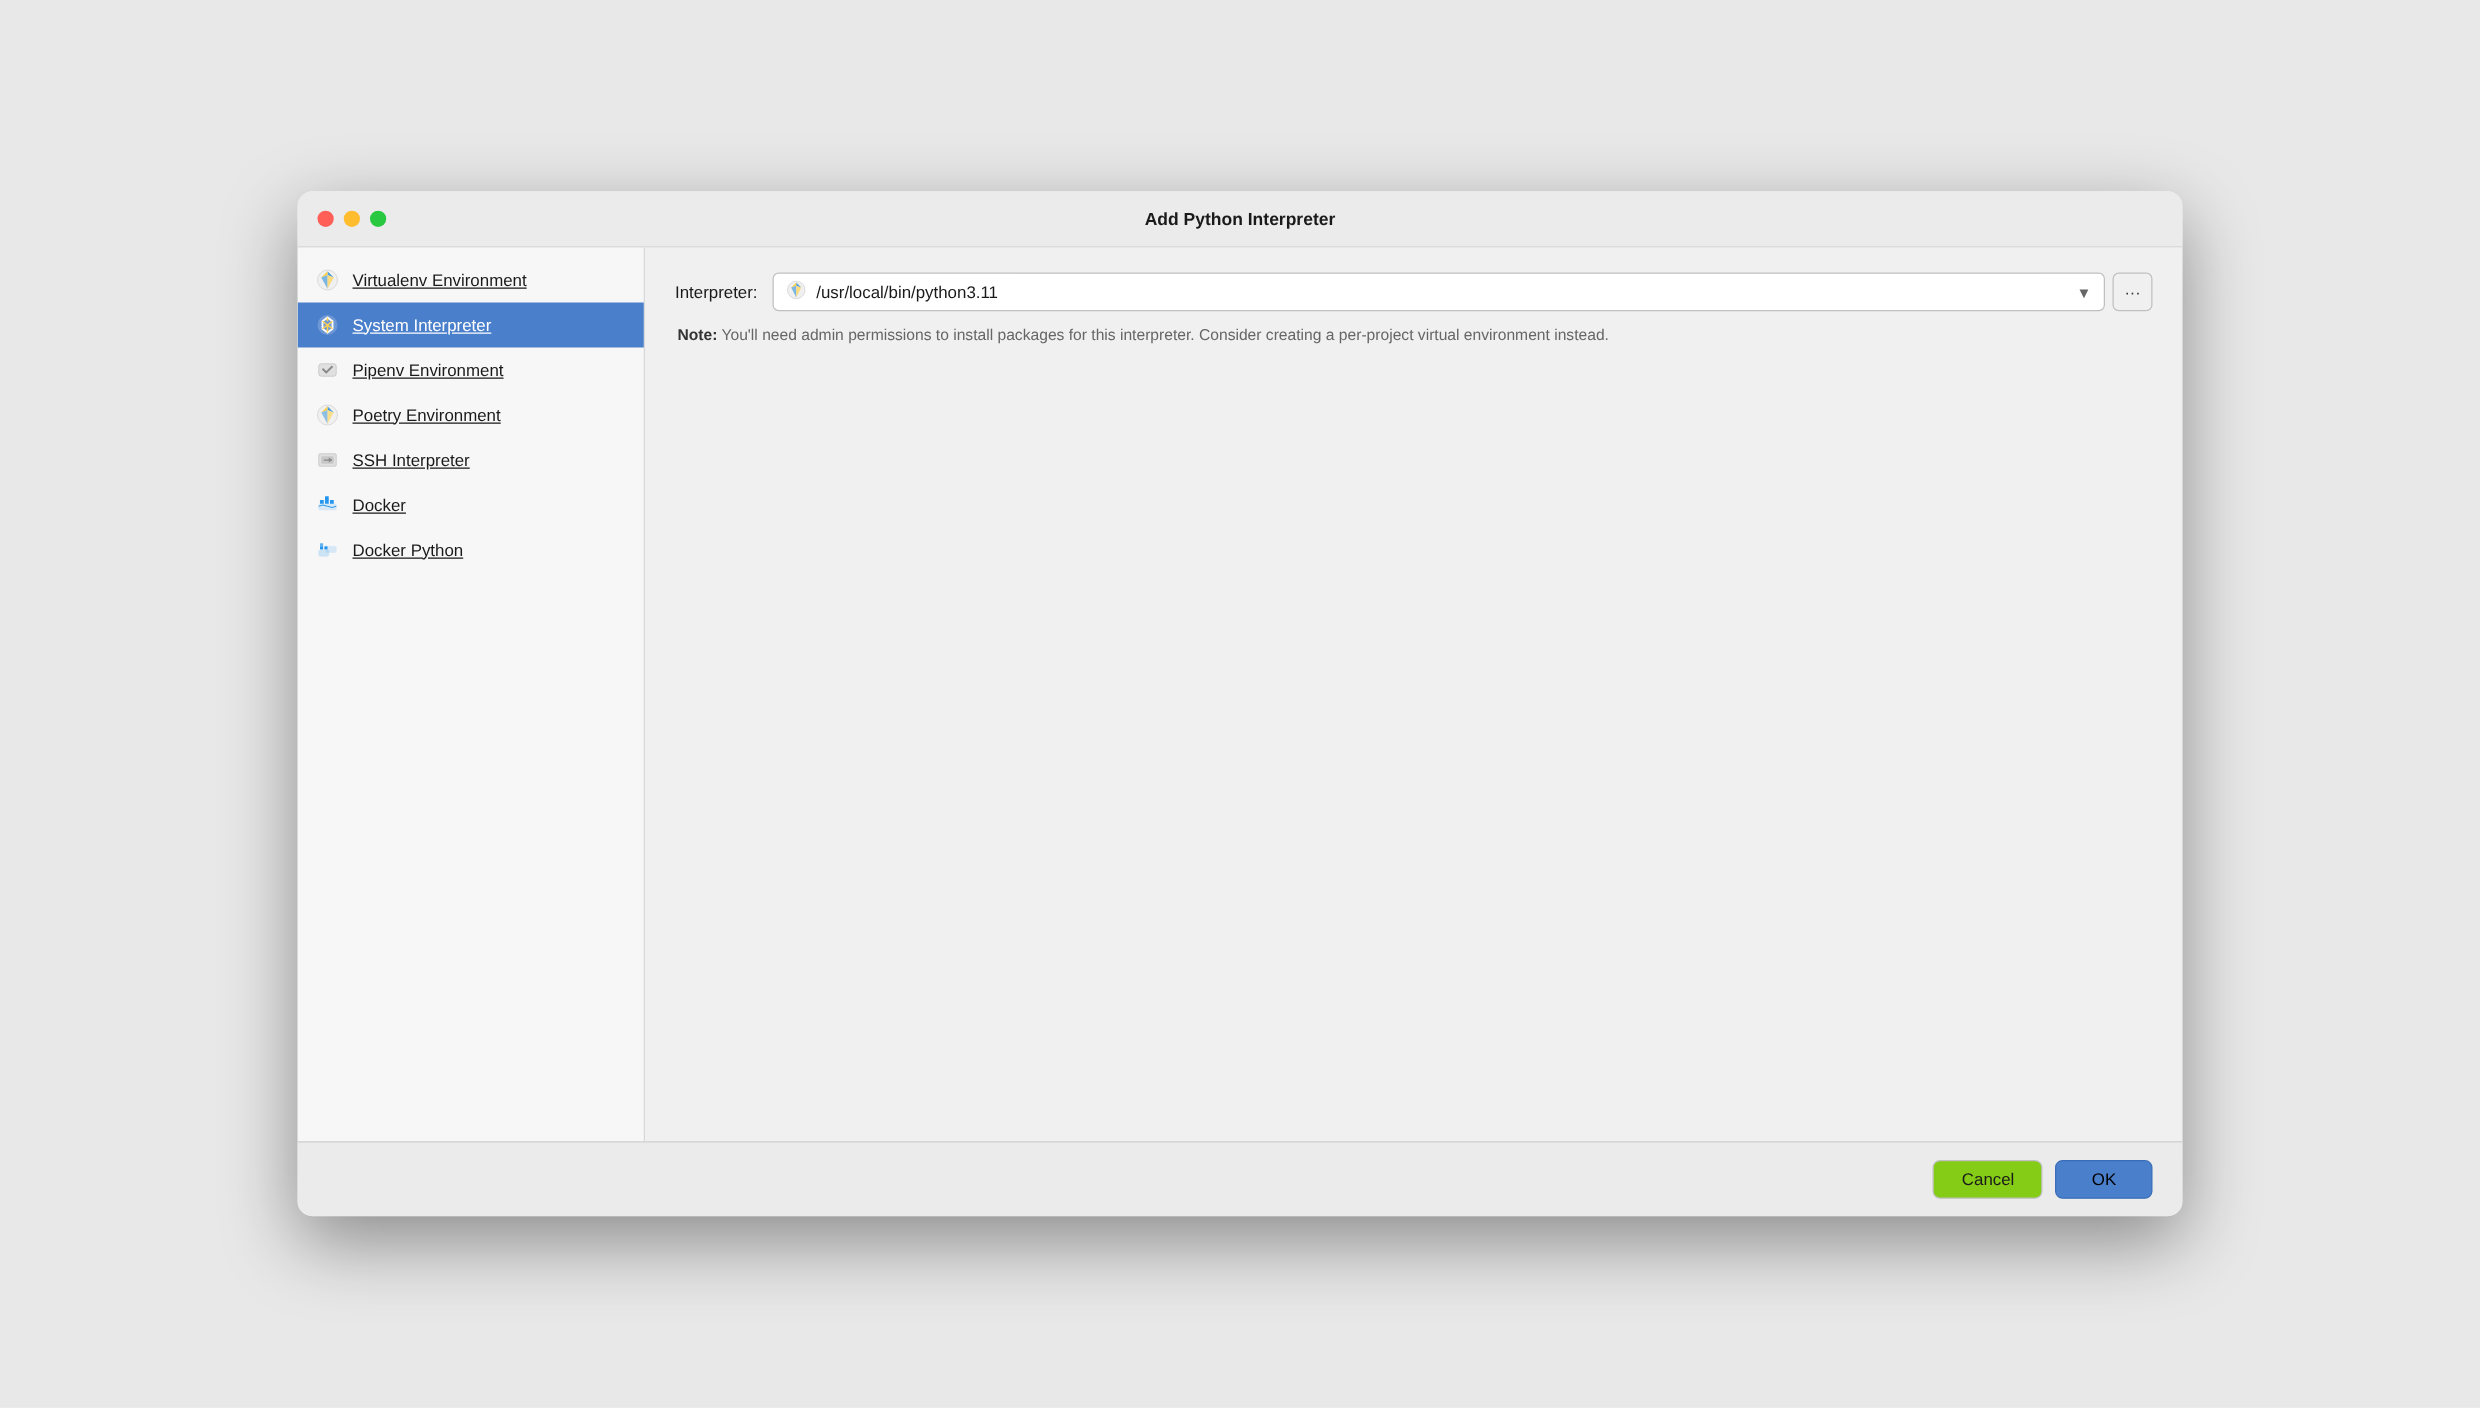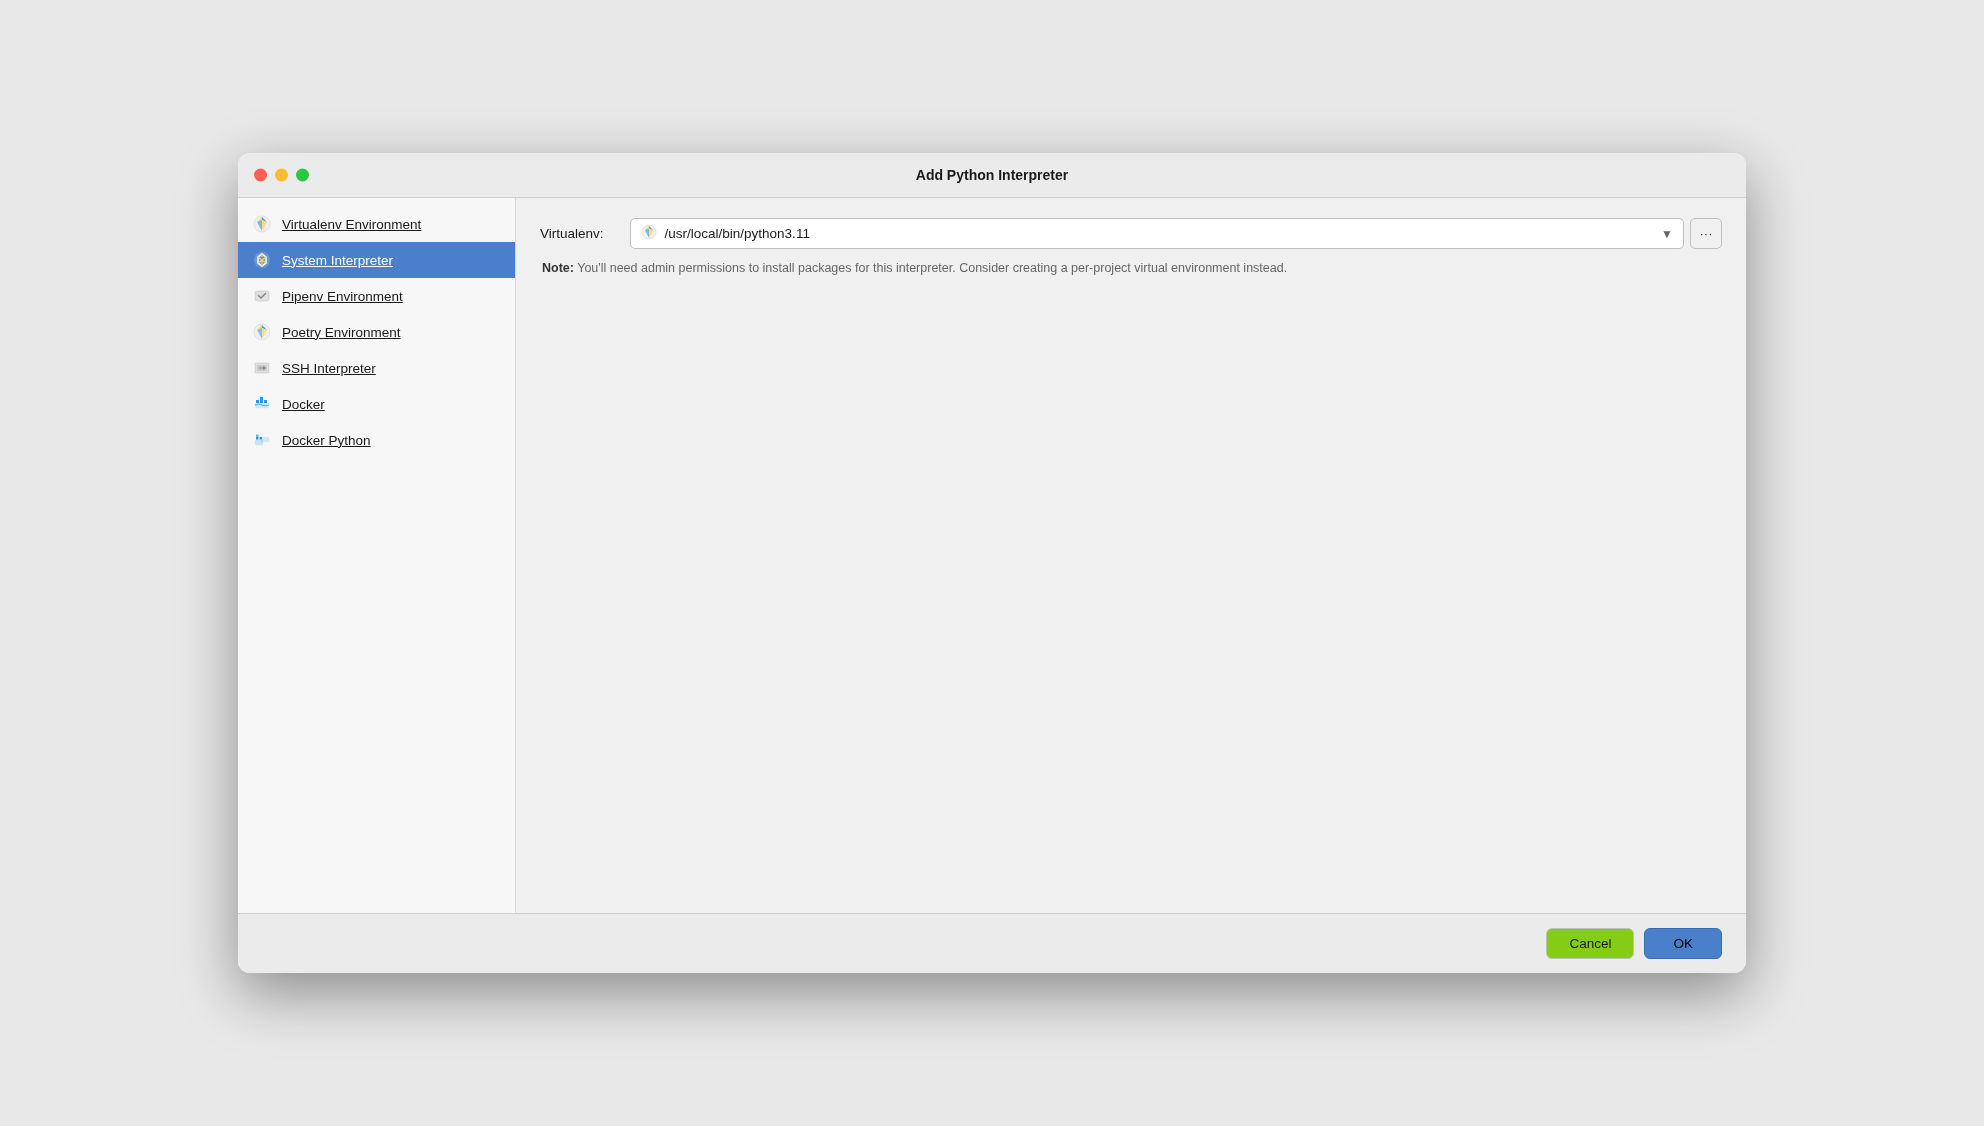--- a/index.html
+++ b/index.html
@@ -138,21 +138,20 @@
       display: flex;
       align-items: center;
       background: #ffffff;
       border: 1px solid #c0c0c0;
       border-radius: 5px;
       padding: 5px 10px;
       font-size: 13.5px;
       color: #1a1a1a;
       gap: 8px;
       cursor: pointer;
-      margin-left: 14px;
     }
 
     .interpreter-select-text {
       flex: 1;
     }
 
     .interpreter-select-arrow {
       color: #666;
       font-size: 12px;
     }
@@ -315,21 +314,21 @@
             <rect x="3" y="3.5" width="2.5" height="2.5" rx="0.3" fill="#2496ed" opacity="0.7"></rect>
           </svg>
         </div>
         <span>Docker Python</span>
       </div>
 
     </div>
 
     <div class="main-content">
       <div class="interpreter-row">
-        <span class="interpreter-label">Virtualenv:</span>
+        <span class="interpreter-label">Interpreter:</span>
         <div class="interpreter-input-group">
           <div class="interpreter-select">
             <span>
               <svg width="16" height="16" viewBox="0 0 16 16">
                 <circle cx="8" cy="8" r="7" fill="#f0f0f0" stroke="#ccc" stroke-width="0.5"></circle>
                 <path d="M8 2 L12 6 L8 4.5 Z" fill="#4a9edd"></path>
                 <path d="M8 2 L4 6 L8 4.5 Z" fill="#ffd24d"></path>
                 <path d="M4 6 L8 14 L8 4.5 Z" fill="#4a9edd" opacity="0.7"></path>
                 <path d="M12 6 L8 14 L8 4.5 Z" fill="#ffd24d" opacity="0.7"></path>
               </svg>

